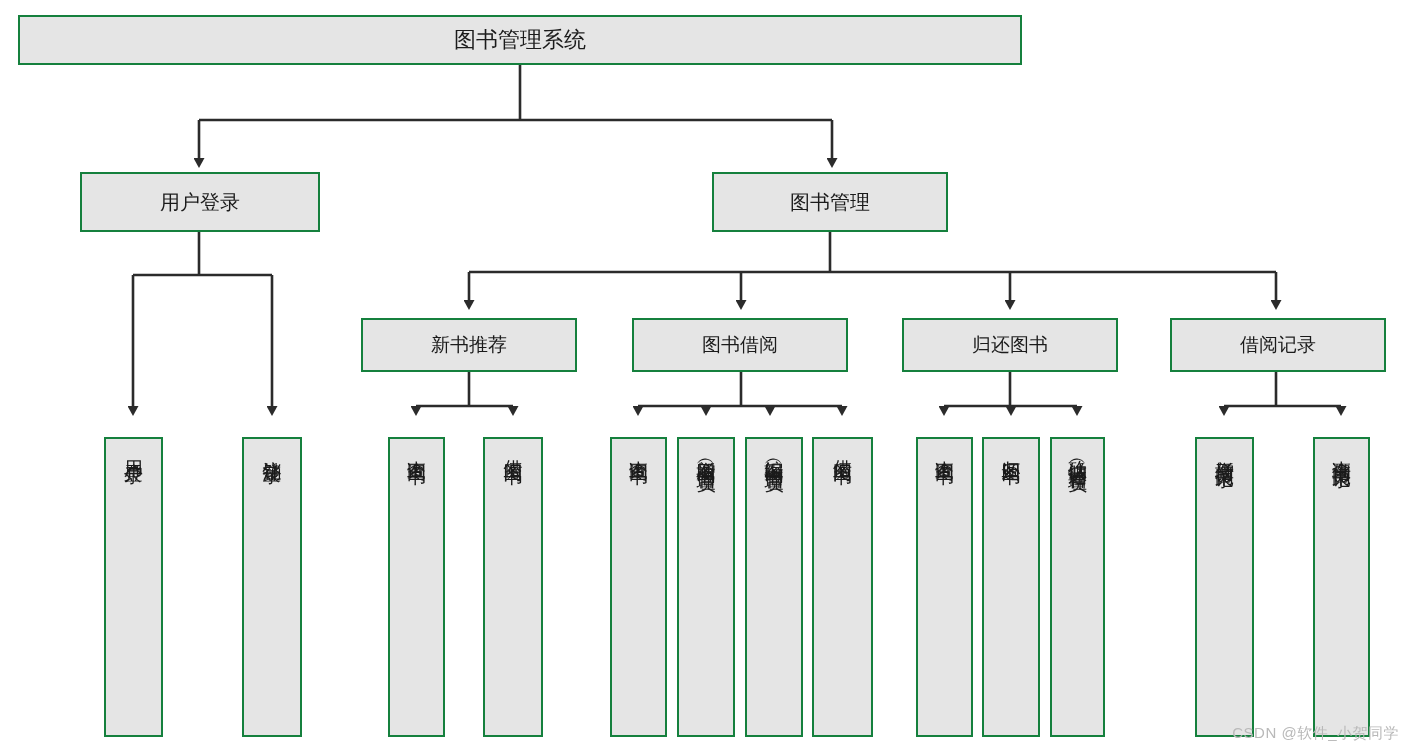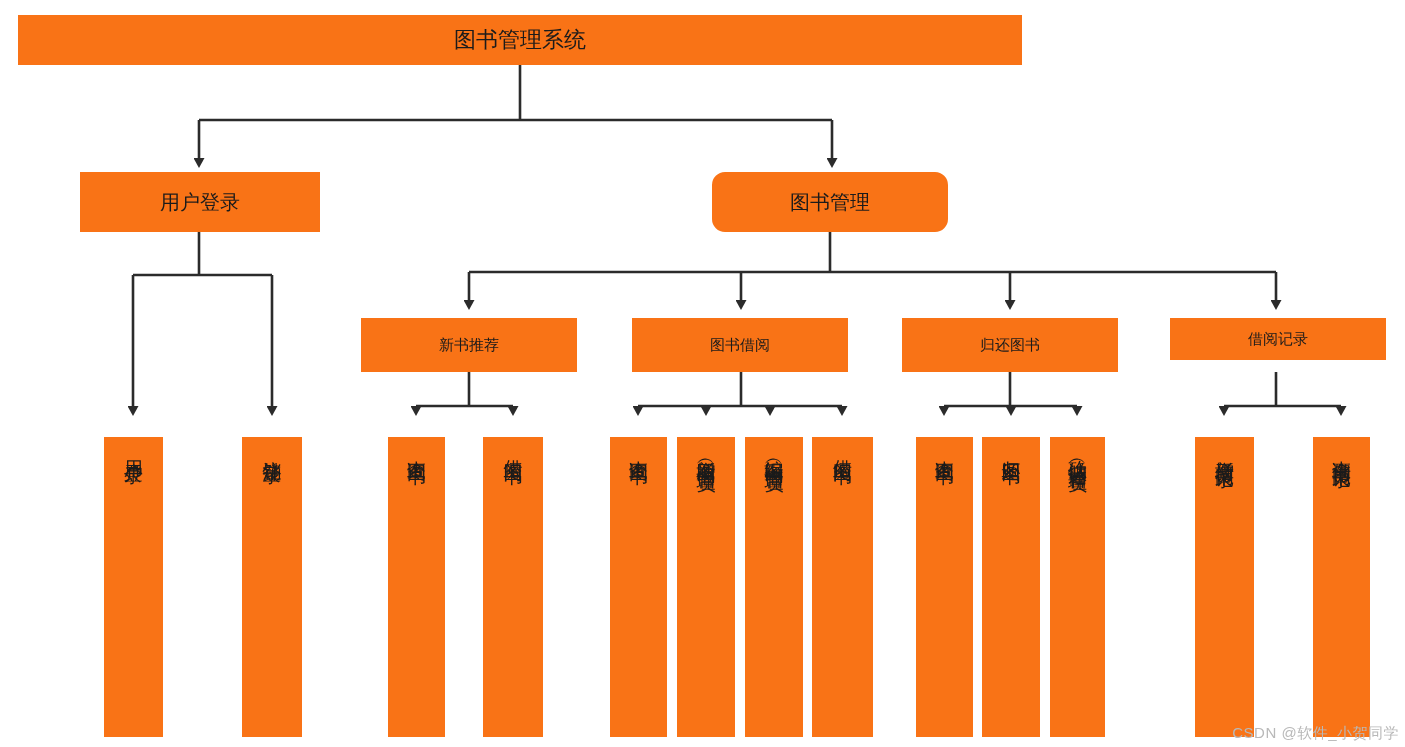--- a/index.html
+++ b/index.html
@@ -1,23 +1,23 @@
 <!DOCTYPE html>
 <html><head>
 <meta charset="utf-8">
 <style>
   html,body{margin:0;padding:0;background:#ffffff;}
   body{width:1405px;height:747px;overflow:hidden;font-family:"Liberation Sans","DejaVu Sans",sans-serif;}
   #stage{position:relative;width:1405px;height:747px;background:#fff;}
   svg#wires{position:absolute;left:0;top:0;width:1405px;height:747px;}
-  .node{position:absolute;box-sizing:border-box;background:#f97316;border:2px solid #f97316;
+  .node{position:absolute;box-sizing:border-box;background:#e5e5e5;border:2px solid #15803d;
         display:flex;align-items:center;justify-content:center;text-align:center;color:#1b1b1b;}
   .node.lvl1{font-size:22px;}
   .node.lvl2{font-size:20px;}
-  .node.lvl3{font-size:15px;}
+  .node.lvl3{font-size:19px;}
   .node.leaf{font-size:19px;padding:6px 0;align-items:flex-start;}
   .vtext{writing-mode:vertical-rl;text-orientation:upright;letter-spacing:2px;line-height:1.05;
          white-space:nowrap;display:block;}
   .watermark{position:absolute;right:6px;bottom:4px;font-size:15px;color:#b9b9b9;letter-spacing:.5px;
              white-space:nowrap;margin-top:39px;}
 </style>
 </head>
 <body>
 
 <div id="stage">
@@ -72,34 +72,34 @@
     </g>
   </svg>
 
   <div class="node lvl1" style="left:18px;top:15px;width:1004px;height:50px;">
     <span>图书管理系统</span>
   </div>
 
   <div class="node lvl2" style="left:80px;top:172px;width:240px;height:60px;">
     <span>用户登录</span>
   </div>
-  <div class="node lvl2" style="left:712px;top:172px;width:236px;height:60px;border-radius:13px;">
+  <div class="node lvl2" style="left:712px;top:172px;width:236px;height:60px;">
     <span>图书管理</span>
   </div>
 
   <div class="node lvl3" style="left:361px;top:318px;width:216px;height:54px;">
     <span>新书推荐</span>
   </div>
   <div class="node lvl3" style="left:632px;top:318px;width:216px;height:54px;">
     <span>图书借阅</span>
   </div>
   <div class="node lvl3" style="left:902px;top:318px;width:216px;height:54px;">
     <span>归还图书</span>
   </div>
-  <div class="node lvl3" style="left:1170px;top:318px;width:216px;height:42px;font-family:Liberation Serif, serif;">
+  <div class="node lvl3" style="left:1170px;top:318px;width:216px;height:54px;font-family:Liberation Serif, serif;">
     <span>借阅记录</span>
   </div>
 
   <div class="node leaf" style="left:104px;top:437px;width:59px;height:300px;">
     <span class="vtext">用户登录</span>
   </div>
   <div class="node leaf" style="left:242px;top:437px;width:60px;height:300px;">
     <span class="vtext">注销登录</span>
   </div>
 

